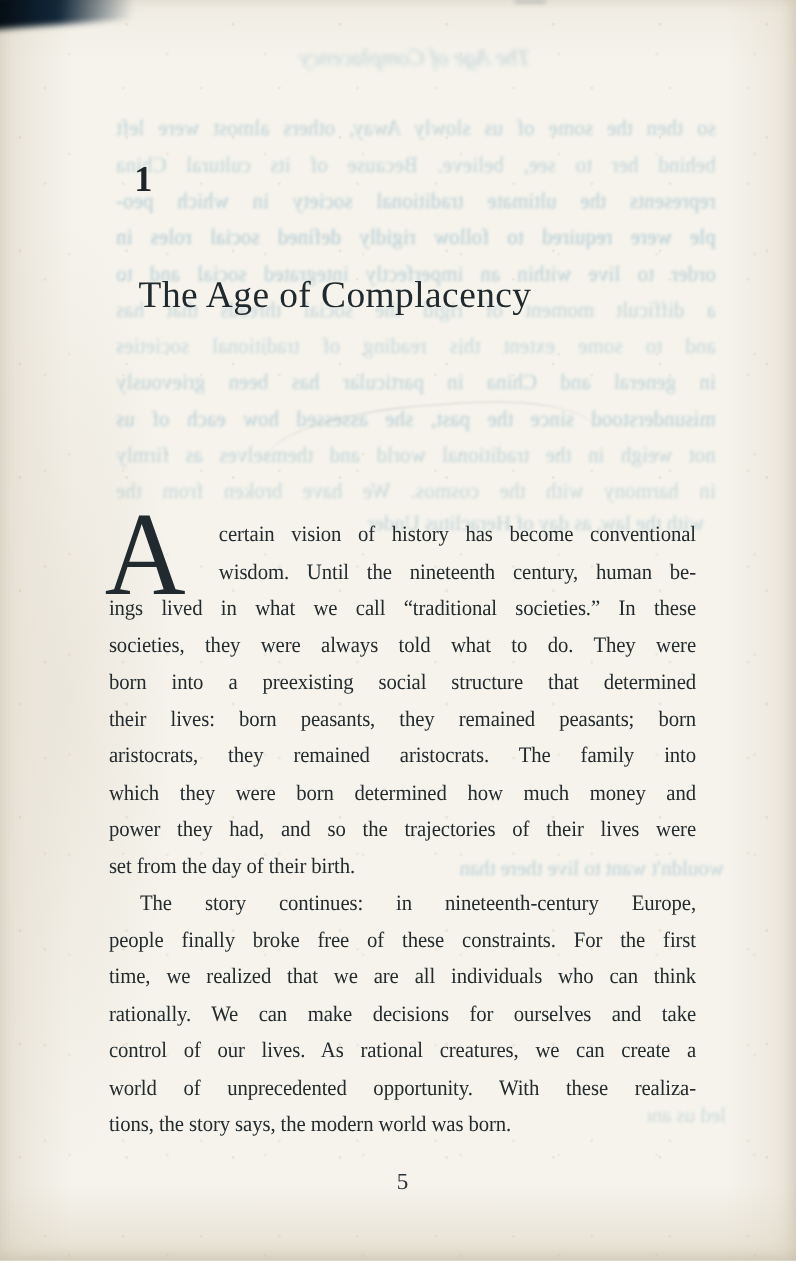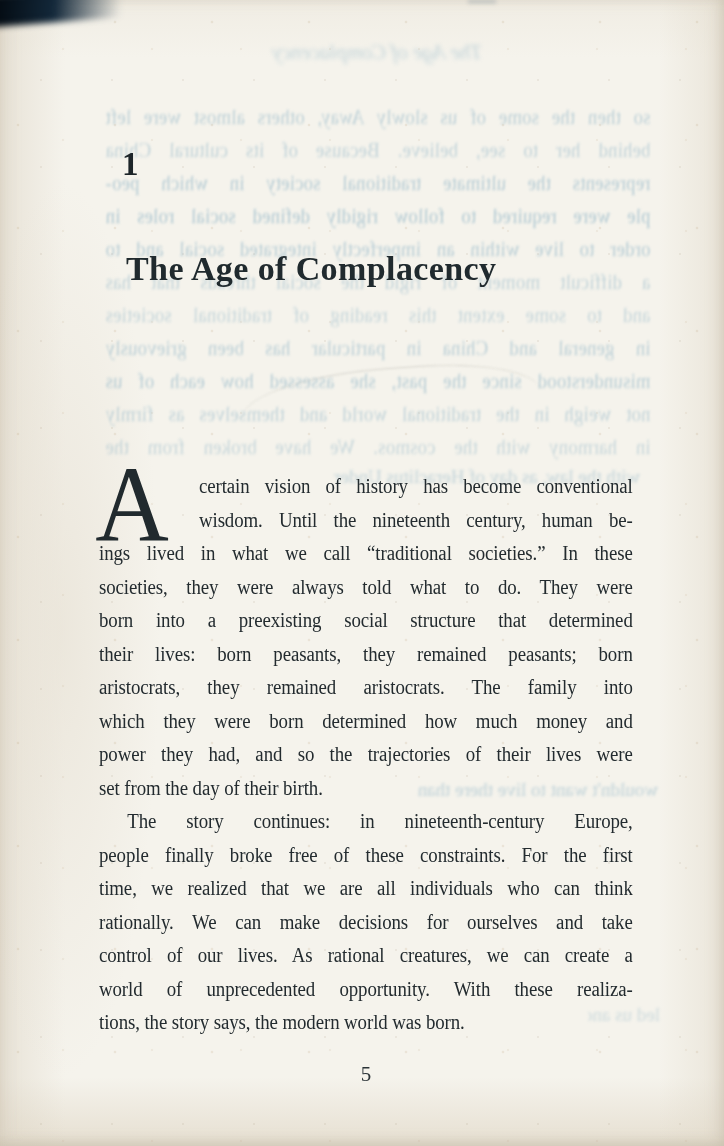--- a/index.html
+++ b/index.html
@@ -51,21 +51,21 @@
     font-size:19px;white-space:nowrap;overflow:hidden;height:26px;
     transform:scaleX(-1);filter:blur(1.5px);
   }
   
   .chapter-number{
     position:absolute;left:122px;top:146px;
     font-size:33px;font-weight:bold;color:#1d2529;letter-spacing:1px;
   }
   .chapter-title{
     position:absolute;left:126px;top:250px;margin:0;
-    font-size:34px;font-weight:bold;color:#202a2e;letter-spacing:0.4px;
+    font-size:34px;font-weight:normal;color:#202a2e;letter-spacing:0.4px;
     white-space:nowrap;
   }
   .body-block{
     position:absolute;left:99px;top:470px;width:566px;
     transform:scaleX(0.943);transform-origin:left top;
     font-size:20px;color:#232b2f;letter-spacing:-0.1px;
   }
   .paragraph{position:relative;}
   .bline{
     height:33.5px;line-height:33.5px;overflow:hidden;

